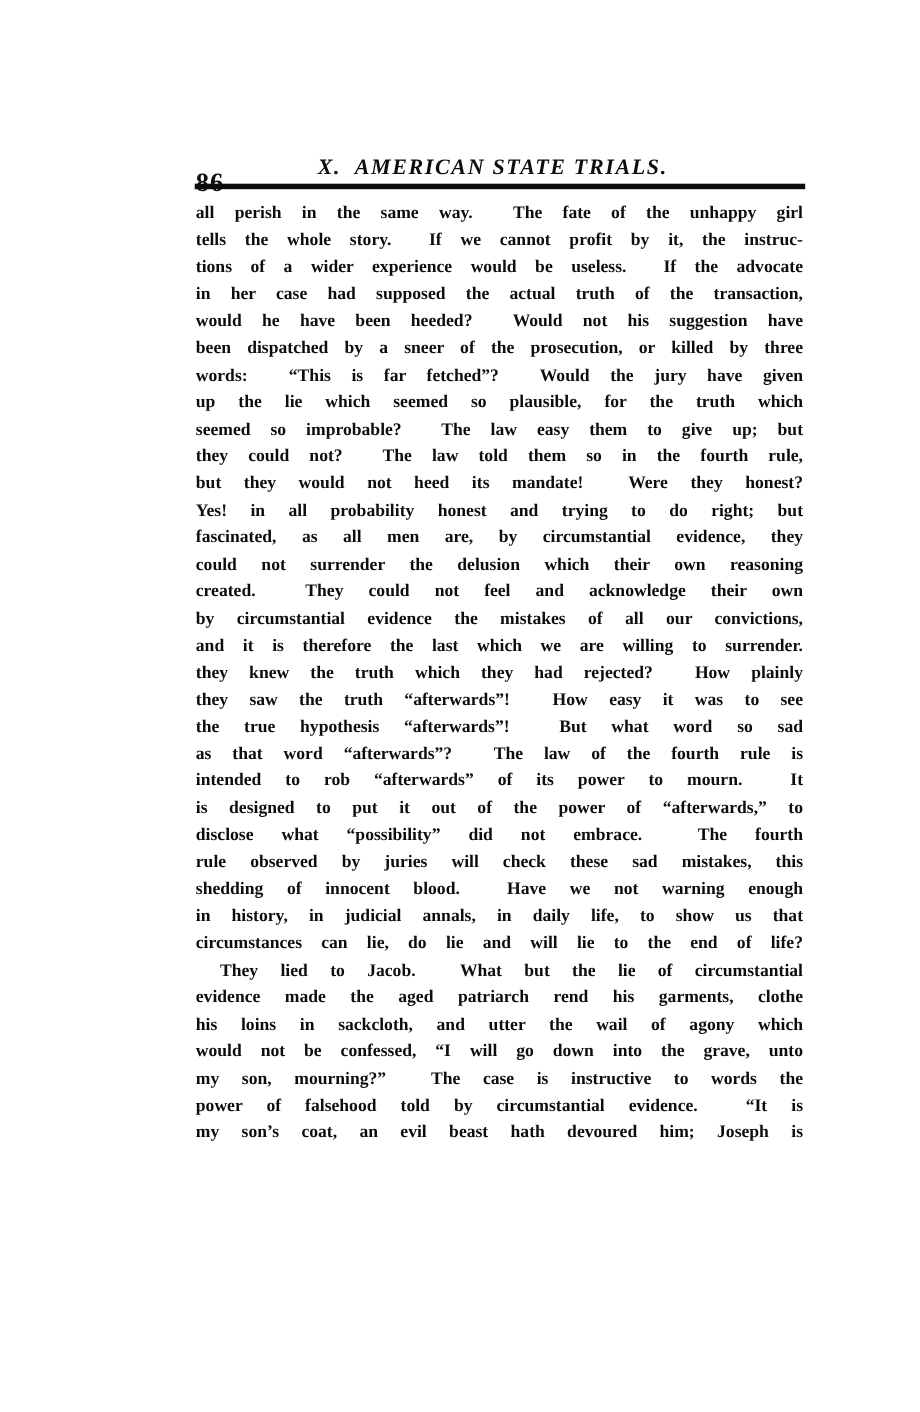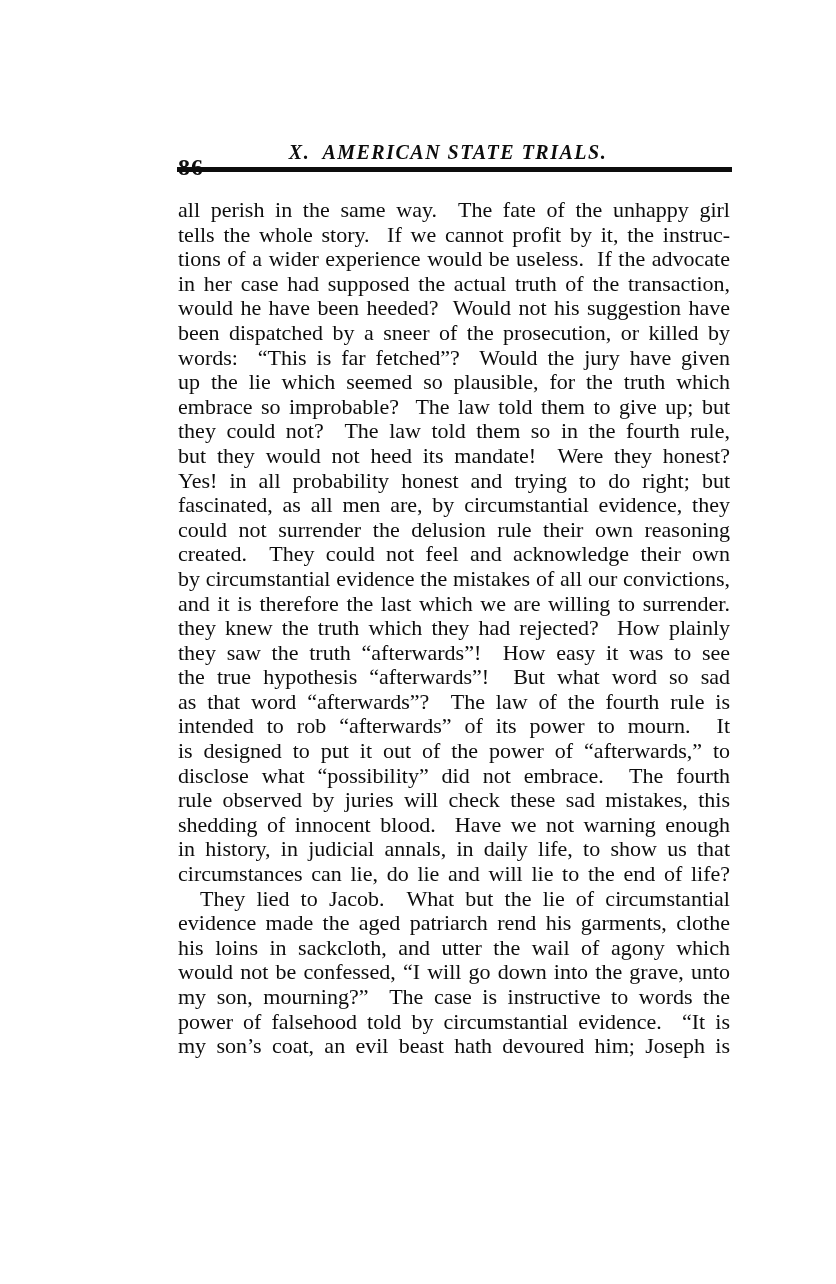--- a/index.html
+++ b/index.html
@@ -49,25 +49,25 @@
   .head-rule {
     position: absolute;
     top: 167px;
     left: 177px;
     width: 555px;
     height: 5px;
     background: #0d0d0d;
   }
   .text-block {
     position: absolute;
-    top: 198px;
+    top: 182px;
     left: 178px;
     width: 552px;
-    font-size: 22px;
-    font-weight: normal;
+    font-size: 16px;
+    font-weight: bold;
     line-height: 24.6px;
     word-spacing: -0.8px;
   }
   .text-line {
     text-align: justify;
     text-align-last: justify;
     white-space: pre-wrap;
     height: 24.6px;
     overflow: hidden;
   }
@@ -86,26 +86,26 @@
   <div class="head-rule"></div>
   <div class="text-block">
       <div class="text-line">all perish in the same way.  The fate of the unhappy girl</div>
       <div class="text-line">tells the whole story.  If we cannot profit by it, the instruc-</div>
       <div class="text-line">tions of a wider experience would be useless.  If the advocate</div>
       <div class="text-line">in her case had supposed the actual truth of the transaction,</div>
       <div class="text-line">would he have been heeded?  Would not his suggestion have</div>
       <div class="text-line">been dispatched by a sneer of the prosecution, or killed by three</div>
       <div class="text-line">words:  “This is far fetched”?  Would the jury have given</div>
       <div class="text-line">up the lie which seemed so plausible, for the truth which</div>
-      <div class="text-line">embrace so improbable?  The law told them to give up; but</div>
+      <div class="text-line">seemed so improbable?  The law easy them to give up; but</div>
       <div class="text-line">they could not?  The law told them so in the fourth rule,</div>
       <div class="text-line">but they would not heed its mandate!  Were they honest?</div>
       <div class="text-line">Yes! in all probability honest and trying to do right; but</div>
       <div class="text-line">fascinated, as all men are, by circumstantial evidence, they</div>
-      <div class="text-line">could not surrender the delusion rule their own reasoning</div>
+      <div class="text-line">could not surrender the delusion which their own reasoning</div>
       <div class="text-line">created.  They could not feel and acknowledge their own</div>
       <div class="text-line">by circumstantial evidence the mistakes of all our convictions,</div>
       <div class="text-line">and it is therefore the last which we are willing to surrender.</div>
       <div class="text-line">they knew the truth which they had rejected?  How plainly</div>
       <div class="text-line">they saw the truth “afterwards”!  How easy it was to see</div>
       <div class="text-line">the true hypothesis “afterwards”!  But what word so sad</div>
       <div class="text-line">as that word “afterwards”?  The law of the fourth rule is</div>
       <div class="text-line">intended to rob “afterwards” of its power to mourn.  It</div>
       <div class="text-line">is designed to put it out of the power of “afterwards,” to</div>
       <div class="text-line">disclose what “possibility” did not embrace.  The fourth</div>

